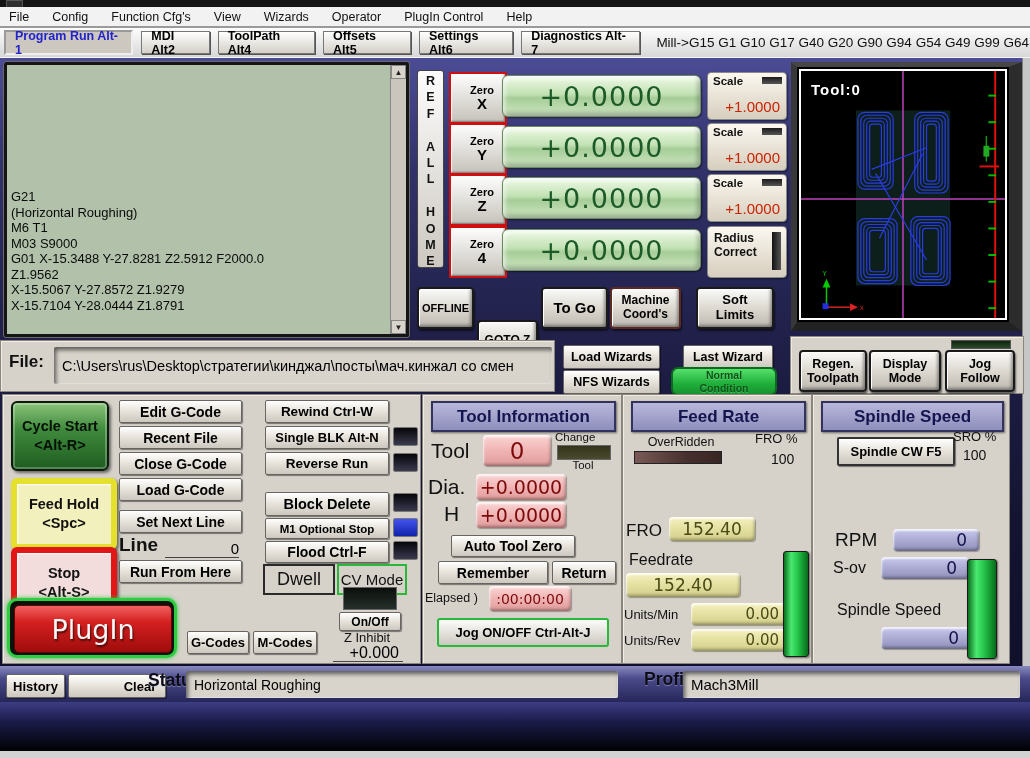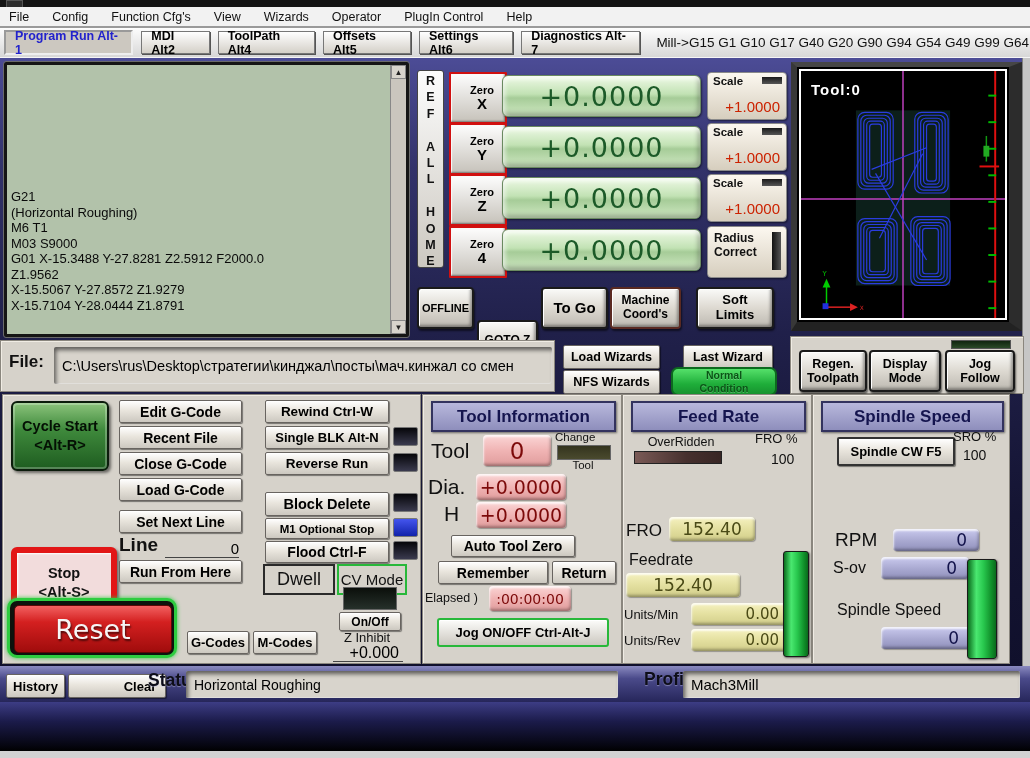--- a/index.html
+++ b/index.html
@@ -325,20 +325,24 @@
 Mode</div>
     <div class="abs bbtn pre" style="left:154px;top:13px;width:66px;height:38px;font-size:12.5px;">Jog
 Follow</div>
   </div>
 
   <div class="abs panel" style="left:2px;top:394px;width:417px;height:268px;">
     <div class="abs" id="cyclestart" style="left:8px;top:6px;width:94px;height:66px;">
       <span>Cycle Start</span>
       <span>&lt;Alt-R&gt;</span>
     </div>
+    <div class="abs" id="feedhold" style="left:8px;top:83px;width:94px;height:60px;">
+      <span>Feed Hold</span>
+      <span>&lt;Spc&gt;</span>
+    </div>
     <div class="abs" id="stopbtn" style="left:8px;top:152px;width:94px;height:60px;">
       <span>Stop</span>
       <span>&lt;Alt-S&gt;</span>
     </div>
 
     <div class="abs sbtn" style="left:116px;top:5px;width:121px;height:21px;font-size:14px;">Edit G-Code</div>
     <div class="abs sbtn" style="left:116px;top:31px;width:121px;height:21px;font-size:14px;">Recent File</div>
     <div class="abs sbtn" style="left:116px;top:57px;width:121px;height:21px;font-size:14px;">Close G-Code</div>
     <div class="abs sbtn" style="left:116px;top:83px;width:121px;height:21px;font-size:14px;">Load G-Code</div>
     <div class="abs sbtn" style="left:116px;top:115px;width:121px;height:21px;font-size:14px;">Set Next Line</div>
@@ -355,21 +359,21 @@
     <div class="abs led" style="left:390px;top:98px;width:23px;height:17px;"></div>
     <div class="abs sbtn" style="left:262px;top:123px;width:122px;height:19px;font-size:11.5px;">M1 Optional Stop</div>
     <div class="abs led blue" style="left:390px;top:123px;width:23px;height:17px;"></div>
     <div class="abs sbtn" style="left:262px;top:146px;width:122px;height:20px;font-size:14px;">Flood Ctrl-F</div>
     <div class="abs led" style="left:390px;top:146px;width:23px;height:17px;"></div>
     <div class="abs" id="dwell" style="left:260px;top:169px;width:68px;height:27px;">Dwell</div>
     <div class="abs" id="cvmode" style="left:334px;top:169px;width:66px;height:27px;">CV Mode</div>
 
     <div class="abs" id="resetouter" style="left:4px;top:203px;width:170px;height:60px;">
       <div id="resetinner">
-        <span>Reset</span>
+        <span>PlugIn</span>
       </div>
     </div>
     <div class="abs sbtn" style="left:184px;top:236px;width:60px;height:21px;font-size:13px;">G-Codes</div>
     <div class="abs sbtn" style="left:250px;top:236px;width:62px;height:21px;font-size:13px;">M-Codes</div>
     <div class="abs" style="left:340px;top:192px;width:52px;height:21px;background:linear-gradient(180deg,#0b0f0b,#26302a);border:1px solid #666;"></div>
     <div class="abs sbtn" style="left:336px;top:217px;width:60px;height:17px;font-size:12px;">On/Off</div>
     <div class="abs" style="left:328px;top:235px;width:72px;font-size:13px;text-align:center;color:#111;">Z Inhibit</div>
     <div class="abs underval" style="left:330px;top:249px;width:66px;height:17px;font-size:16px;padding-right:4px;">+0.000</div>
   </div>
 

